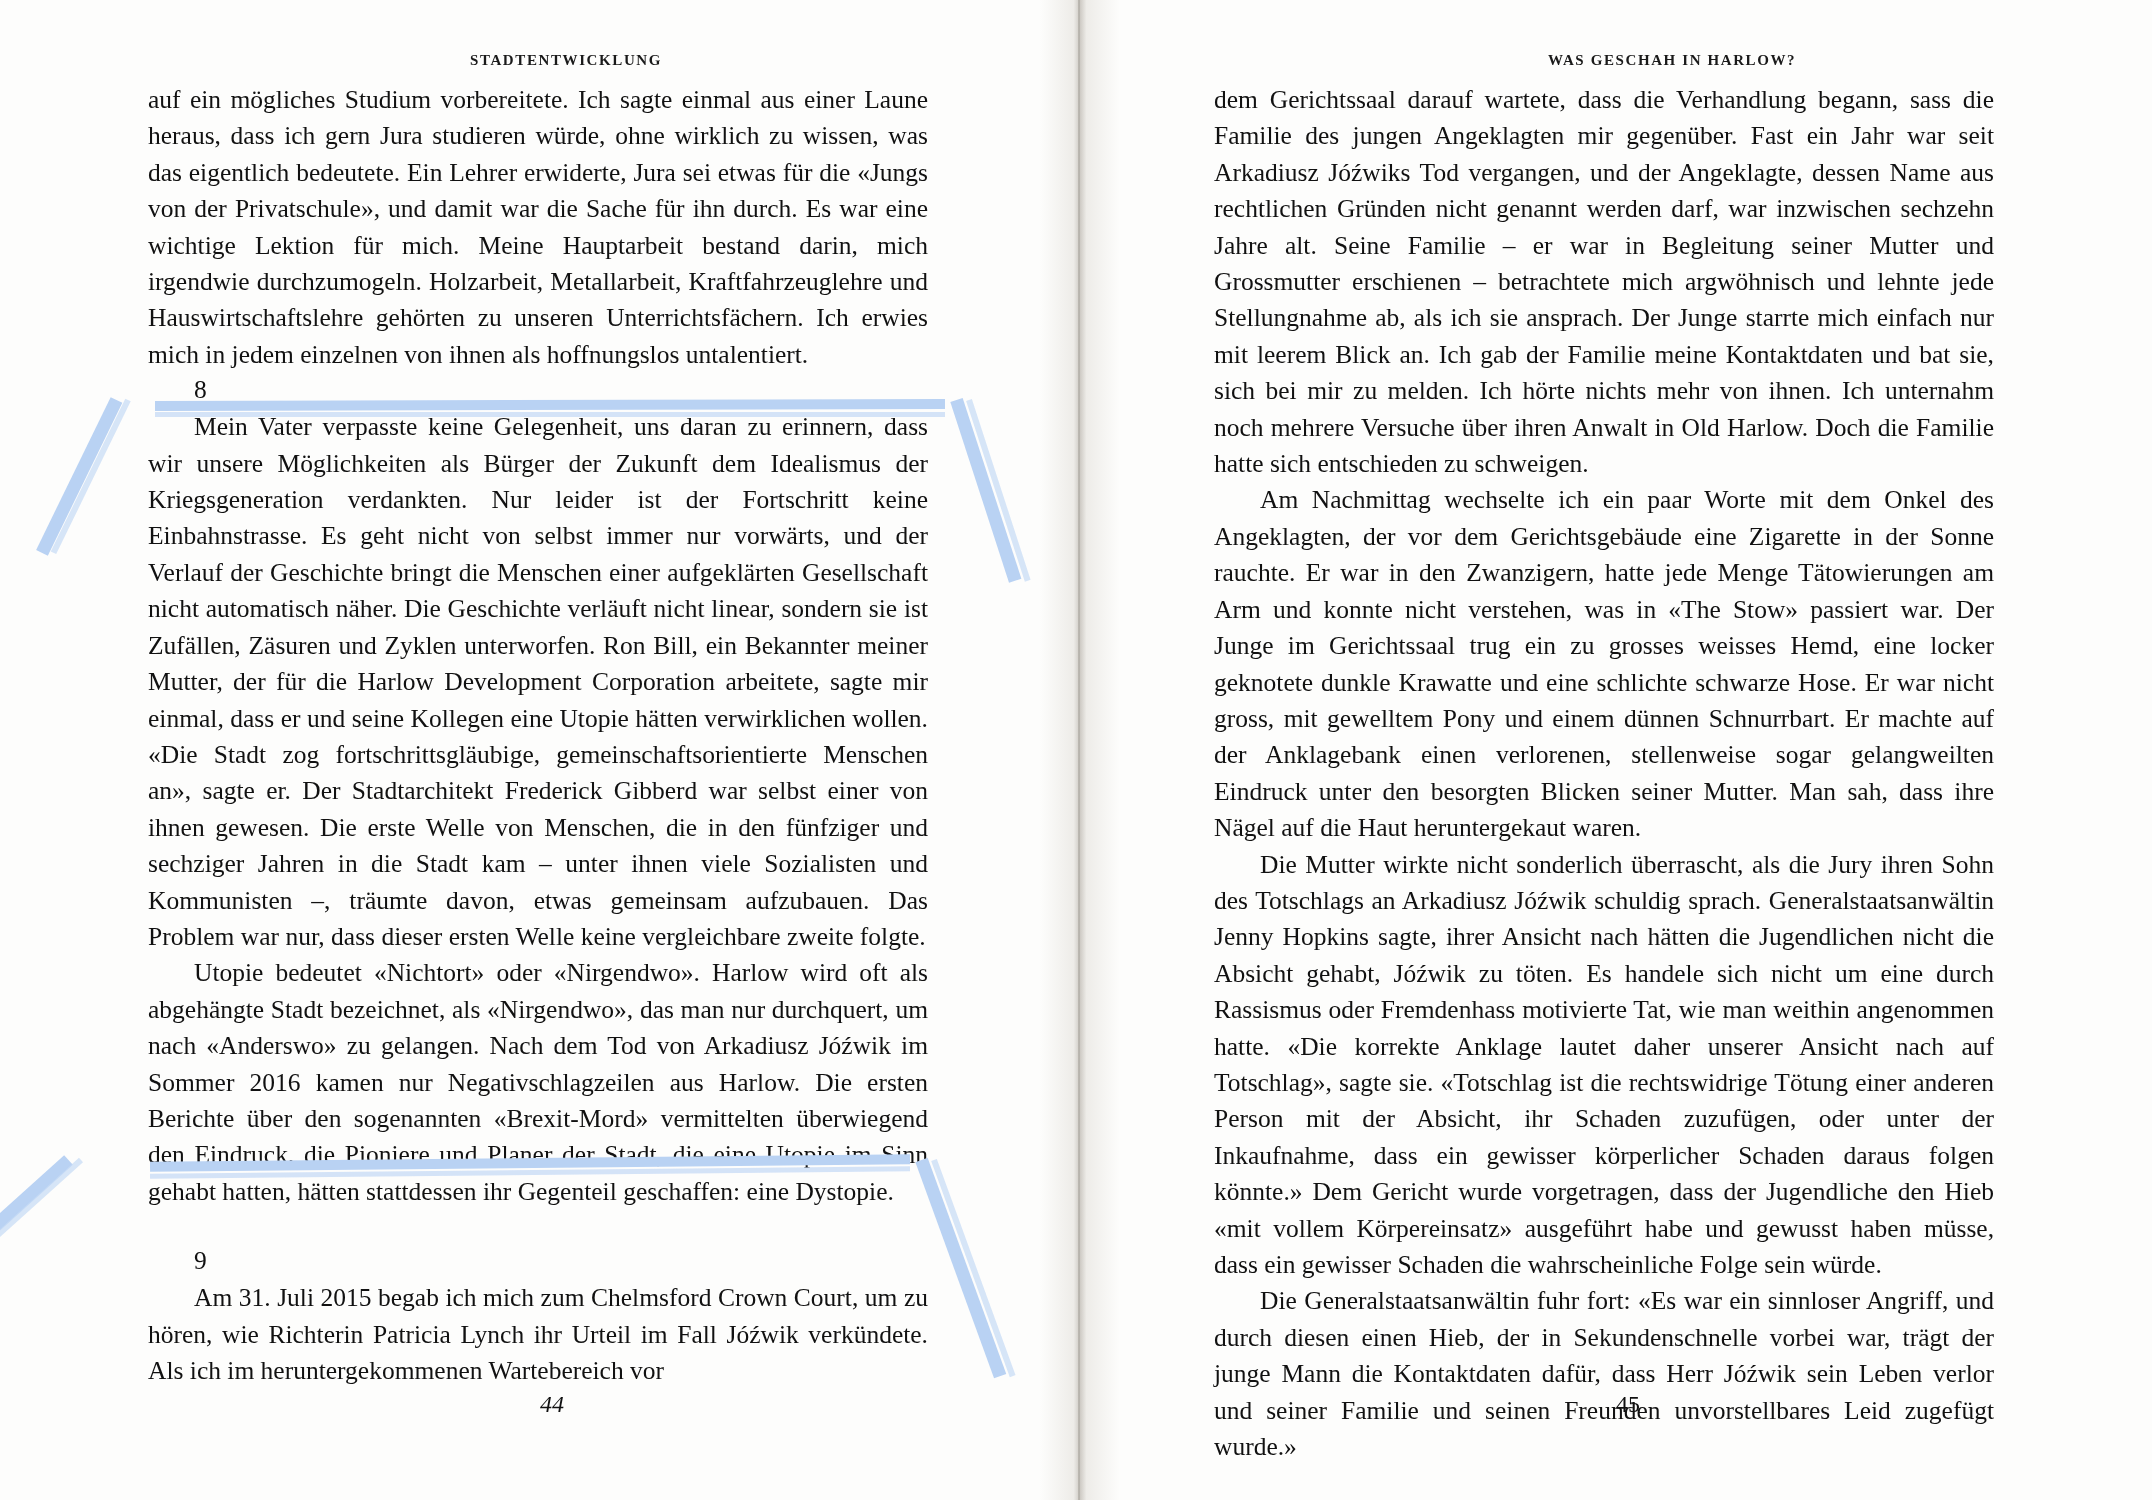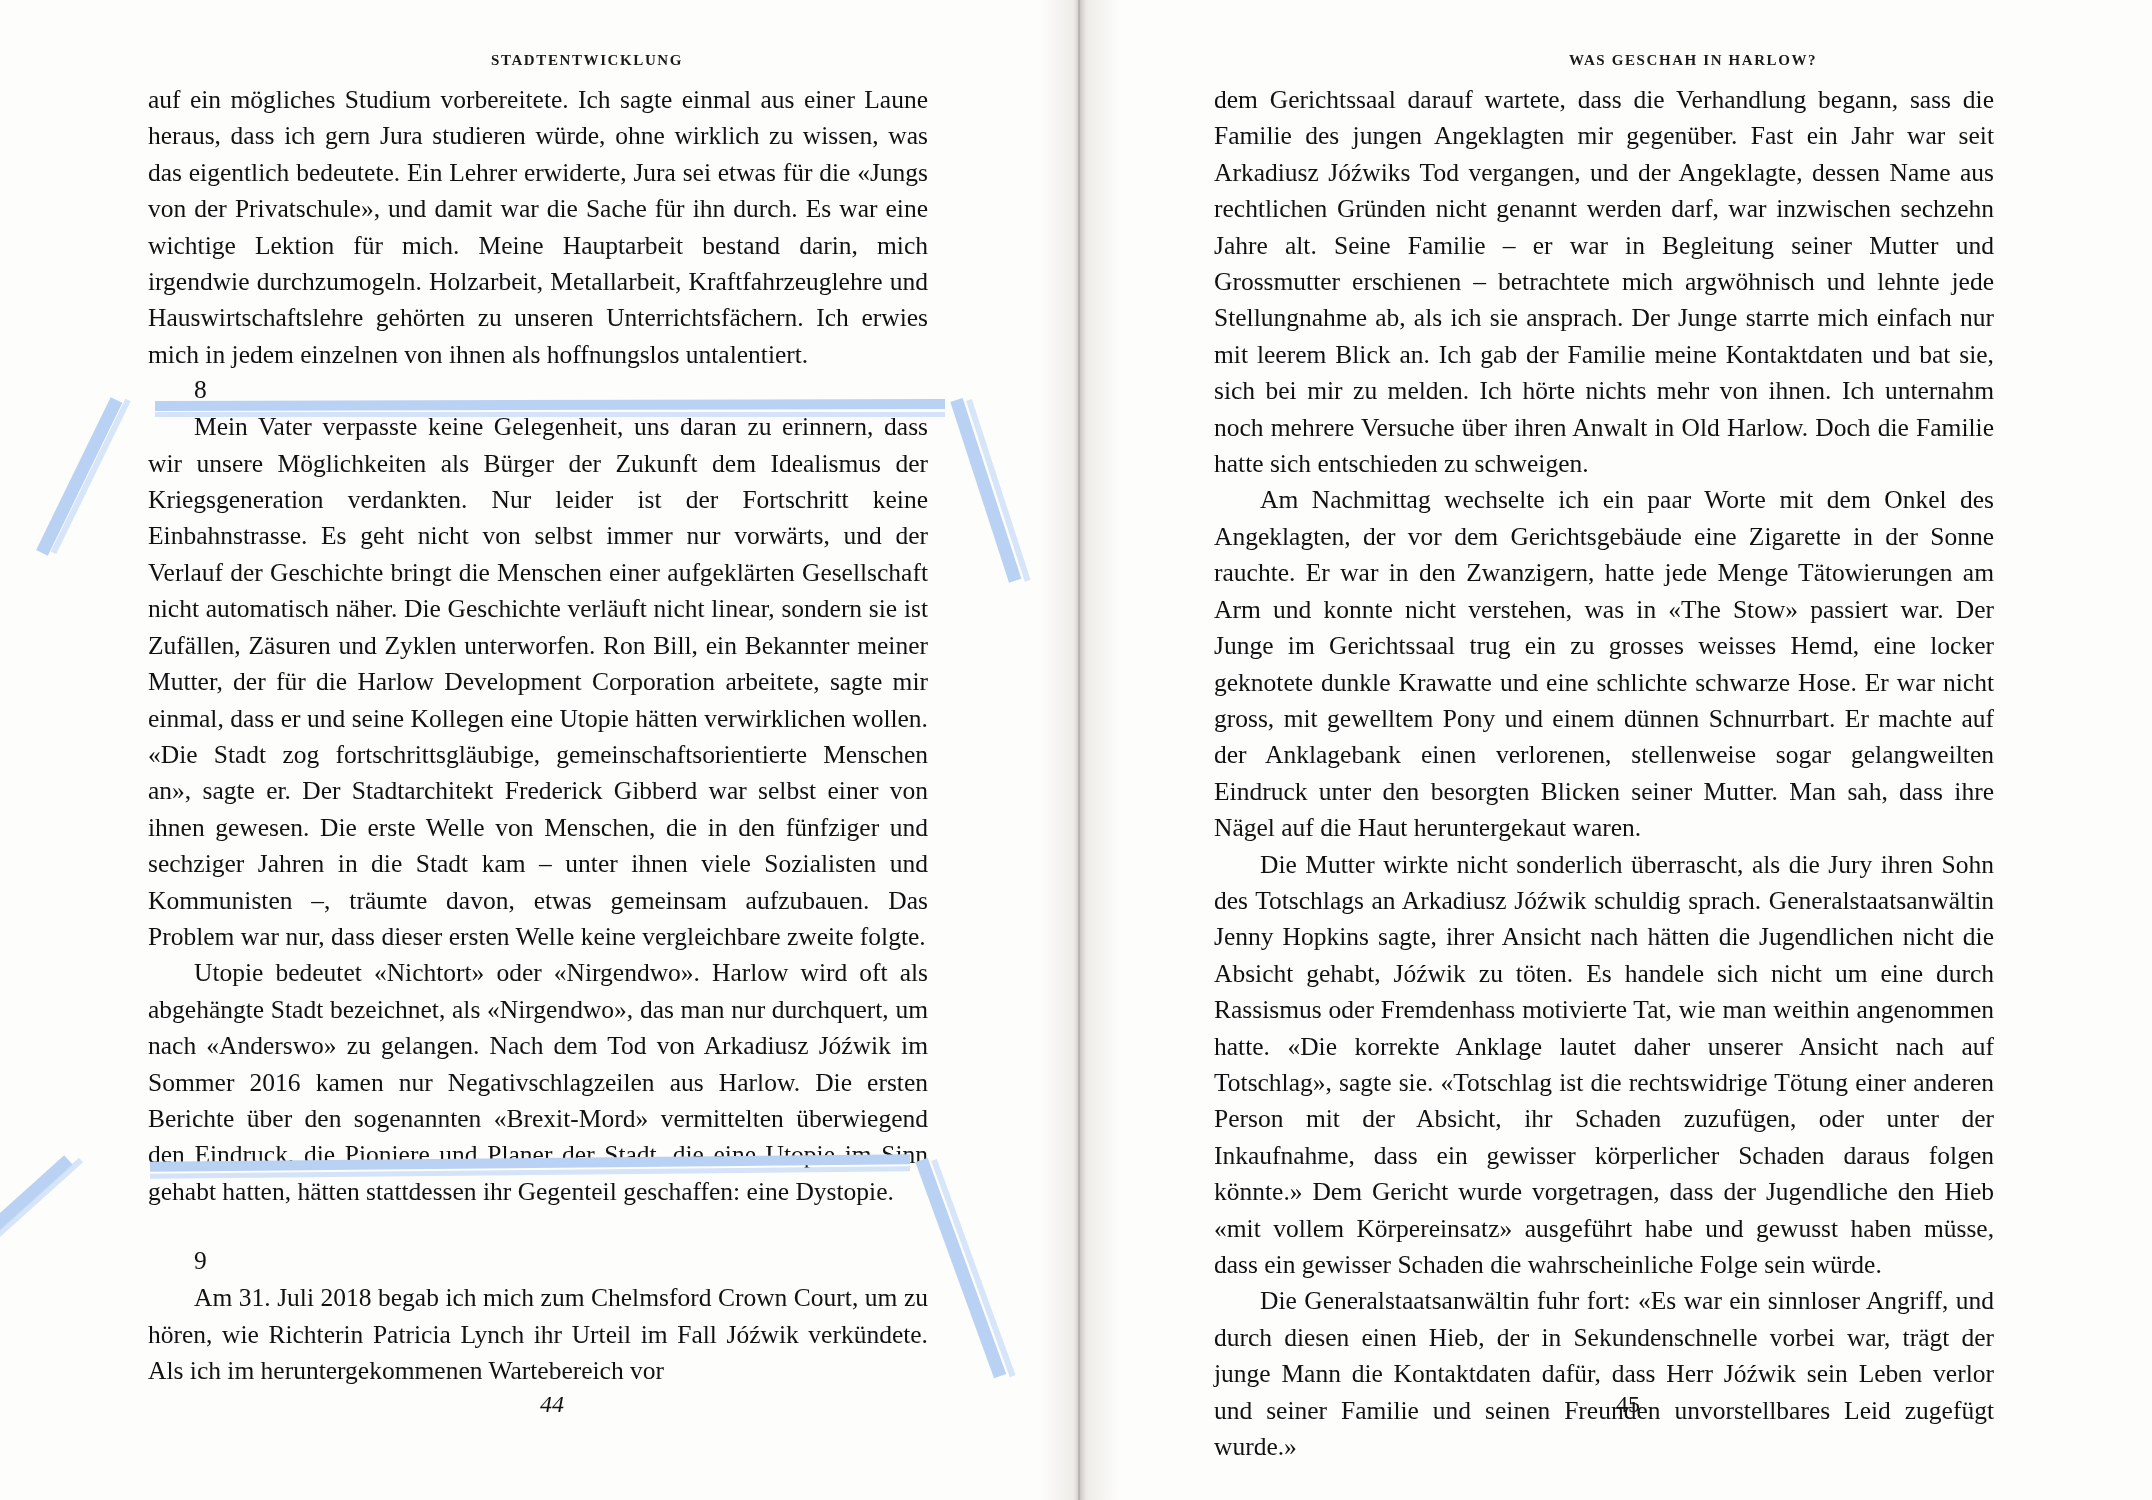--- a/index.html
+++ b/index.html
@@ -53,21 +53,20 @@
 
   .running-head {
     position: absolute;
     top: 52px;
     font-family: "Liberation Serif", serif;
     font-size: 15px;
     font-weight: bold;
     letter-spacing: 1.6px;
     color: #1a1a1a;
     text-transform: uppercase;
-    margin-left: 21px;
   }
   .page-left .running-head  { left: 470px; }
   .page-right .running-head { left: 472px; }
 
   .column {
     position: absolute;
     top: 82px;
     width: 780px;
     font-size: 25.5px;
     line-height: 36.4px;
@@ -188,21 +187,21 @@
     <div class="running-head">STADTENTWICKLUNG</div>
 
     <div class="column">
       <p>auf ein mögliches Studium vorbereitete. Ich sagte einmal aus einer Laune heraus, dass ich gern Jura studieren würde, ohne wirklich zu wissen, was das eigentlich bedeutete. Ein Lehrer erwiderte, Jura sei etwas für die «Jungs von der Privatschule», und damit war die Sache für ihn durch. Es war eine wichtige Lektion für mich. Meine Hauptarbeit bestand darin, mich irgendwie durchzumogeln. Holzarbeit, Metallarbeit, Kraftfahrzeuglehre und Hauswirtschaftslehre gehörten zu unseren Unterrichtsfächern. Ich erwies mich in jedem einzelnen von ihnen als hoffnungslos untalentiert.</p>
 
       <div class="chapter-num first">8</div>
       <p class="indent">Mein Vater verpasste keine Gelegenheit, uns daran zu erinnern, dass wir unsere Möglichkeiten als Bürger der Zukunft dem Idealismus der Kriegsgeneration verdankten. Nur leider ist der Fortschritt keine Einbahnstrasse. Es geht nicht von selbst immer nur vorwärts, und der Verlauf der Geschichte bringt die Menschen einer aufgeklärten Gesellschaft nicht automatisch näher. Die Geschichte verläuft nicht linear, sondern sie ist Zufällen, Zäsuren und Zyklen unterworfen. Ron Bill, ein Bekannter meiner Mutter, der für die Harlow Development Corporation arbeitete, sagte mir einmal, dass er und seine Kollegen eine Utopie hätten verwirklichen wollen. «Die Stadt zog fortschrittsgläubige, gemeinschaftsorientierte Menschen an», sagte er. Der Stadtarchitekt Frederick Gibberd war selbst einer von ihnen gewesen. Die erste Welle von Menschen, die in den fünfziger und sechziger Jahren in die Stadt kam – unter ihnen viele Sozialisten und Kommunisten –, träumte davon, etwas gemeinsam aufzubauen. Das Problem war nur, dass dieser ersten Welle keine vergleichbare zweite folgte.</p>
       <p class="indent">Utopie bedeutet «Nichtort» oder «Nirgendwo». Harlow wird oft als abgehängte Stadt bezeichnet, als «Nirgendwo», das man nur durchquert, um nach «Anderswo» zu gelangen. Nach dem Tod von Arkadiusz Jóźwik im Sommer 2016 kamen nur Negativschlagzeilen aus Harlow. Die ersten Berichte über den sogenannten «Brexit-Mord» vermittelten überwiegend den Eindruck, die Pioniere und Planer der Stadt, die eine Utopie im Sinn gehabt hatten, hätten stattdessen ihr Gegenteil geschaffen: eine Dystopie.</p>
 
       <div class="chapter-num">9</div>
-      <p class="indent">Am 31. Juli 2018 begab ich mich zum Chelmsford Crown Court, um zu hören, wie Richterin Patricia Lynch ihr Urteil im Fall Jóźwik verkündete. Als ich im heruntergekommenen Wartebereich vor</p>
+      <p class="indent">Am 31. Juli 2015 begab ich mich zum Chelmsford Crown Court, um zu hören, wie Richterin Patricia Lynch ihr Urteil im Fall Jóźwik verkündete. Als ich im heruntergekommenen Wartebereich vor</p>
     </div>
 
     <div class="folio">44</div>
   </div>
 
   <div class="page page-right">
     <div class="running-head">WAS GESCHAH IN HARLOW?</div>
 
     <div class="column">
       <p>dem Gerichtssaal darauf wartete, dass die Verhandlung begann, sass die Familie des jungen Angeklagten mir gegenüber. Fast ein Jahr war seit Arkadiusz Jóźwiks Tod vergangen, und der Angeklagte, dessen Name aus rechtlichen Gründen nicht genannt werden darf, war inzwischen sechzehn Jahre alt. Seine Familie – er war in Begleitung seiner Mutter und Grossmutter erschienen – betrachtete mich argwöhnisch und lehnte jede Stellungnahme ab, als ich sie ansprach. Der Junge starrte mich einfach nur mit leerem Blick an. Ich gab der Familie meine Kontaktdaten und bat sie, sich bei mir zu melden. Ich hörte nichts mehr von ihnen. Ich unternahm noch mehrere Versuche über ihren Anwalt in Old Harlow. Doch die Familie hatte sich entschieden zu schweigen.</p>

